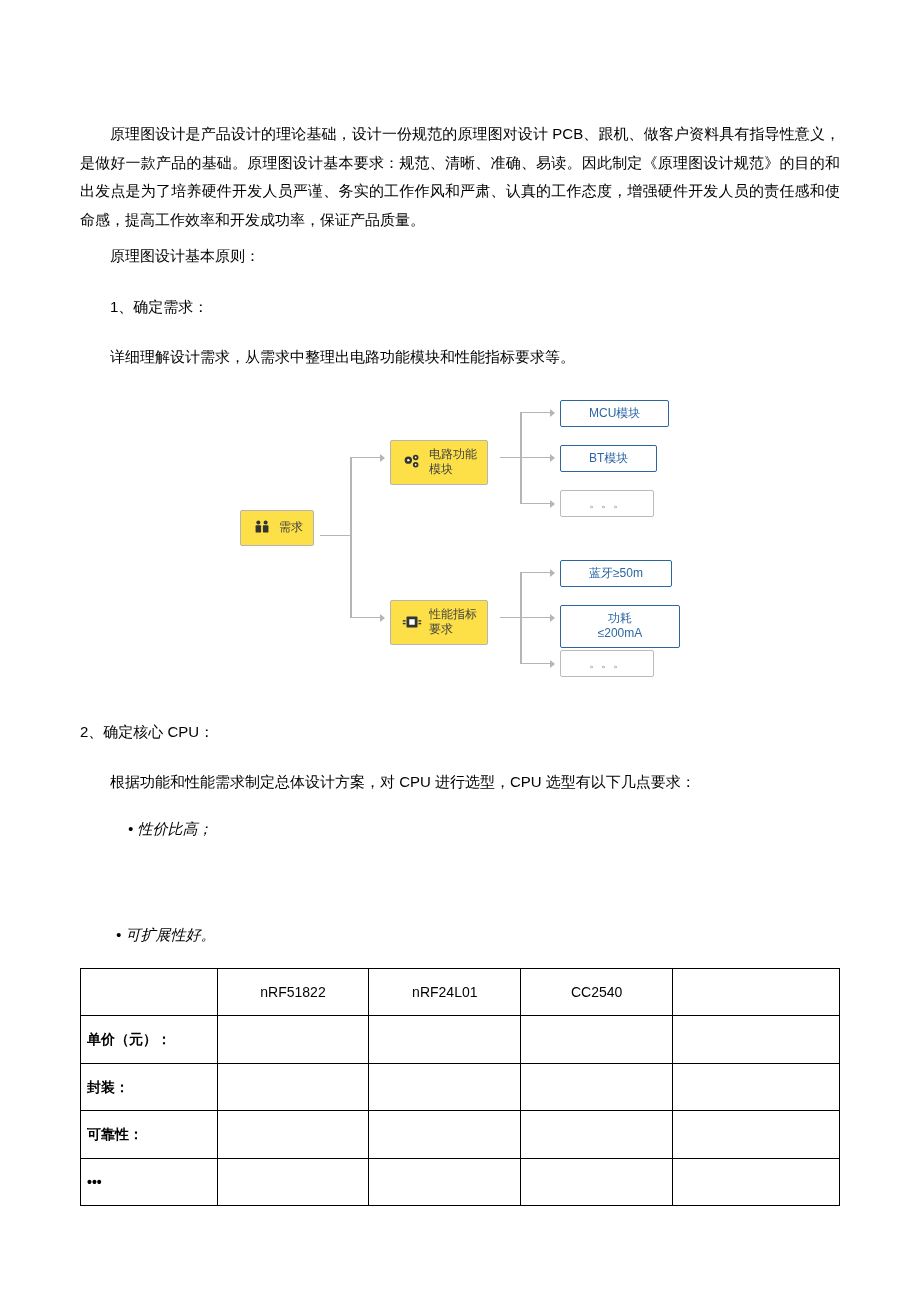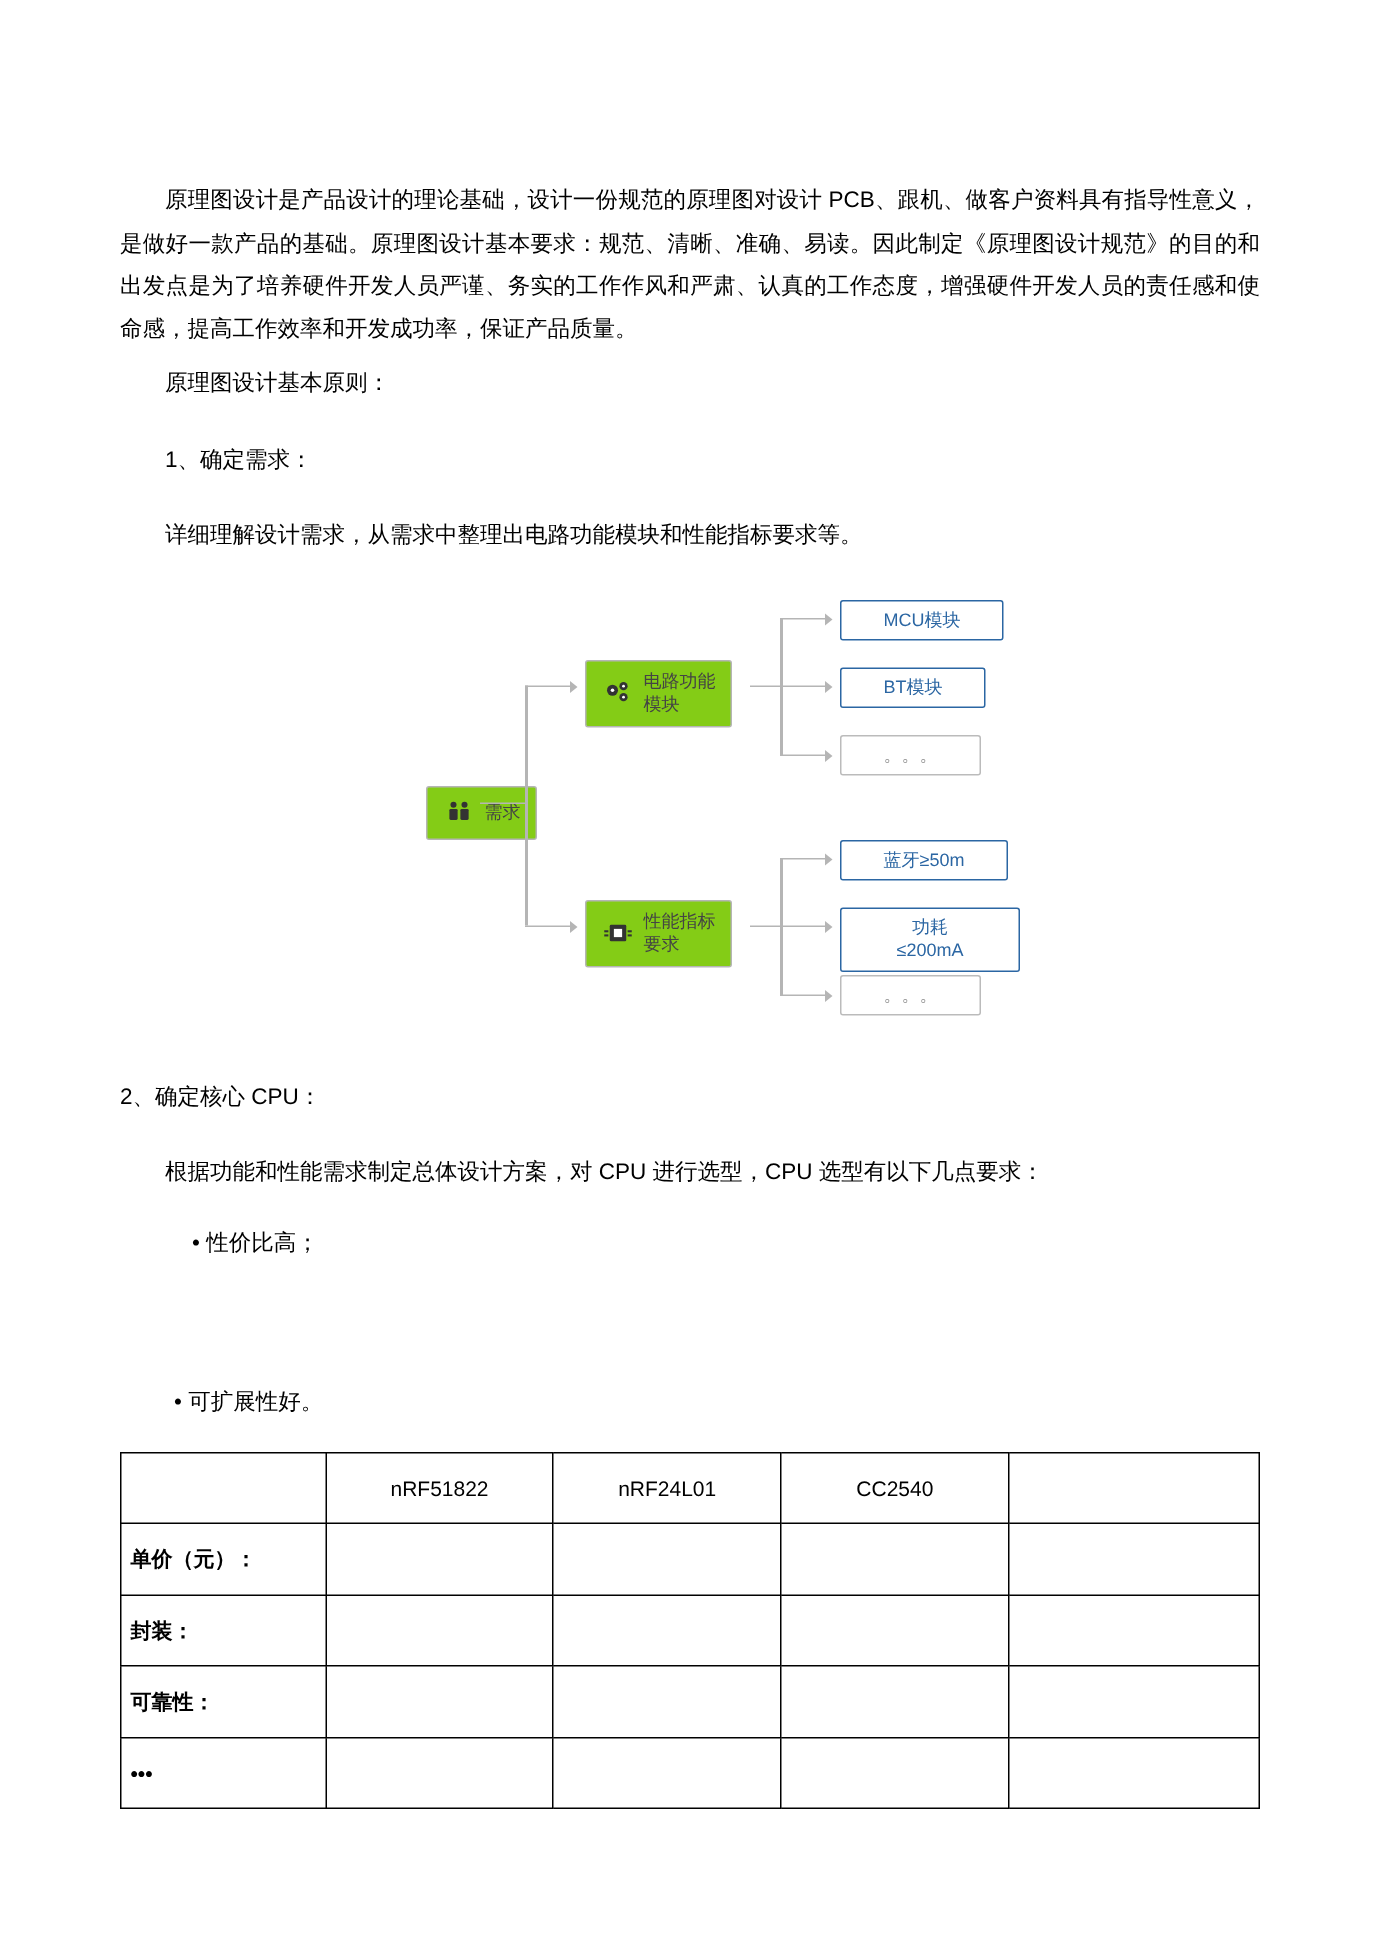--- a/index.html
+++ b/index.html
@@ -10,40 +10,40 @@
       color: #000;
       width: 920px;
       padding: 120px 80px 60px 80px;
       line-height: 1.9;
     }
     .para { text-indent: 2em; text-align: justify; }
     .section-h { font-weight: normal; text-indent: 2em; margin-bottom: 22px; margin-top: 8px; }
     .section-h.noindent { text-indent: 0; }
     .sub { text-indent: 2em; margin-bottom: 18px; }
     .bullets { margin-left: 3.2em; margin-bottom: 18px; }
-    .bullets .b { margin-bottom: 18px; }
+    .bullets .b { margin-bottom: 18px; font-style: italic; }
     .bullets .b::before { content: "•  "; }
     .bullets.shift { margin-left: 2.4em; margin-bottom: 6px; }
     
     .diagram {
       position: relative;
       width: 440px;
       height: 300px;
       margin: 10px auto 28px auto;
       font-size: 12px;
       color: #444;
     }
     .dnode {
       position: absolute;
       display: flex;
       align-items: center;
       gap: 6px;
       padding: 6px 10px;
       border: 1px solid #b5b5b5;
-      background: #84cc16;
+      background: #fde047;
       border-radius: 2px;
       line-height: 1.3;
       white-space: nowrap;
     }
     .dleaf {
       position: absolute;
       padding: 5px 28px;
       border: 1.5px solid;
       background: #fff;
       border-radius: 2px;
@@ -79,21 +79,21 @@
 <p class="para">原理图设计是产品设计的理论基础，设计一份规范的原理图对设计 PCB、跟机、做客户资料具有指导性意义，是做好一款产品的基础。原理图设计基本要求：规范、清晰、准确、易读。因此制定《原理图设计规范》的目的和出发点是为了培养硬件开发人员严谨、务实的工作作风和严肃、认真的工作态度，增强硬件开发人员的责任感和使命感，提高工作效率和开发成功率，保证产品质量。</p>
 
 <p class="section-h">原理图设计基本原则：</p>
 
 <p class="section-h">1、确定需求：</p>
 
 <p class="sub">详细理解设计需求，从需求中整理出电路功能模块和性能指标要求等。</p>
 
 <div class="diagram">
 
-  <div class="dnode" style="left:0; top:134px;margin-left:44px;">
+  <div class="dnode" style="left:0; top:120px;">
     <span class="icon-box">
       <svg width="22" height="22" viewBox="0 0 24 24">
           <g fill="#333">
             <circle cx="8" cy="6" r="2.2"></circle>
             <circle cx="16" cy="6" r="2.2"></circle>
             <rect x="5" y="9" width="6" height="8" rx="1"></rect>
             <rect x="13" y="9" width="6" height="8" rx="1"></rect>
           </g>
         </svg>
     </span>

